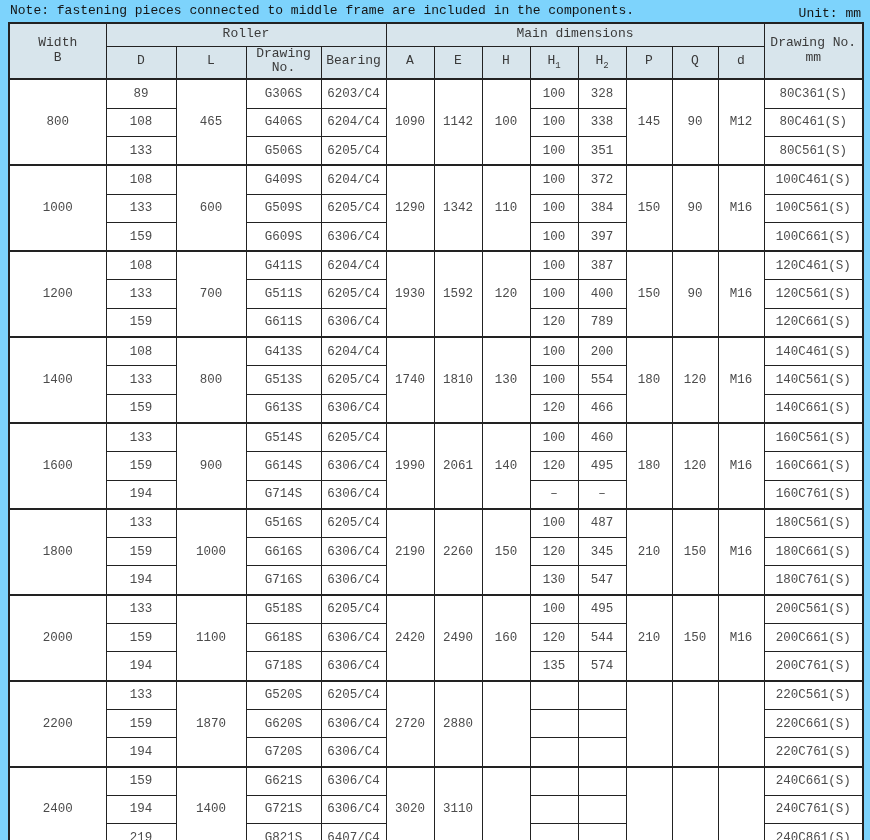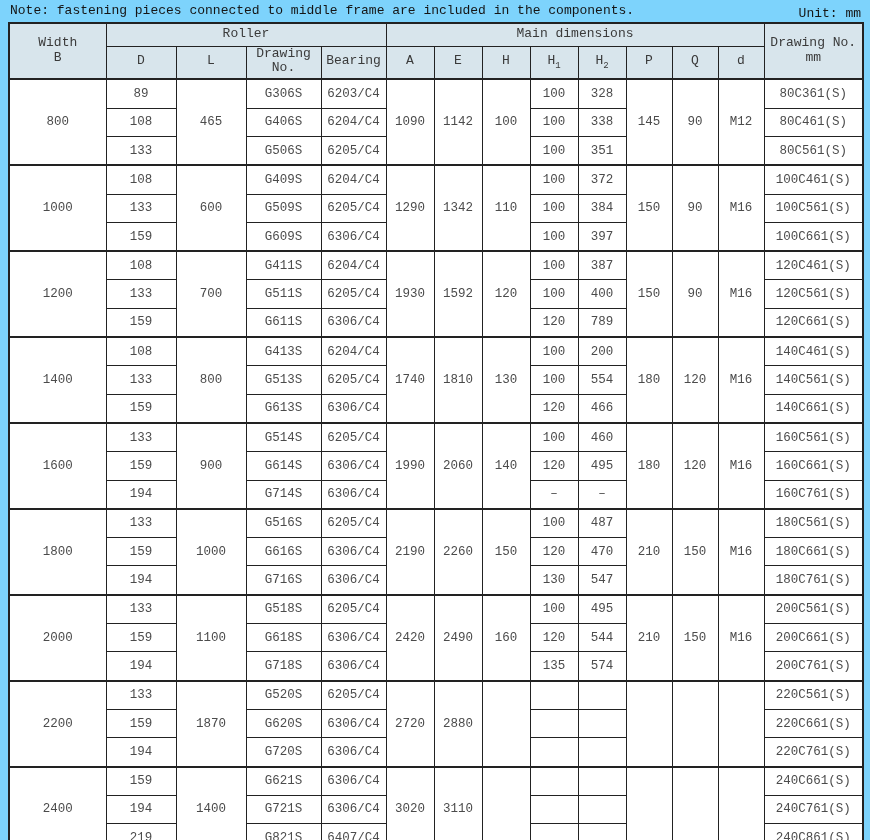--- a/index.html
+++ b/index.html
@@ -239,21 +239,21 @@
           <td>466</td>
           <td>140C661(S)</td>
         </tr>
         <tr class="group-start">
           <td rowspan="3">1600</td>
           <td>133</td>
           <td rowspan="3">900</td>
           <td>G514S</td>
           <td>6205/C4</td>
           <td rowspan="3">1990</td>
-          <td rowspan="3">2060</td>
+          <td rowspan="3">2061</td>
           <td rowspan="3">140</td>
           <td>100</td>
           <td>460</td>
           <td rowspan="3">180</td>
           <td rowspan="3">120</td>
           <td rowspan="3">M16</td>
           <td>160C561(S)</td>
         </tr>
         <tr>
           <td>159</td>
@@ -285,21 +285,21 @@
           <td rowspan="3">210</td>
           <td rowspan="3">150</td>
           <td rowspan="3">M16</td>
           <td>180C561(S)</td>
         </tr>
         <tr>
           <td>159</td>
           <td>G616S</td>
           <td>6306/C4</td>
           <td>120</td>
-          <td>470</td>
+          <td>345</td>
           <td>180C661(S)</td>
         </tr>
         <tr>
           <td>194</td>
           <td>G716S</td>
           <td>6306/C4</td>
           <td>130</td>
           <td>547</td>
           <td>180C761(S)</td>
         </tr>

